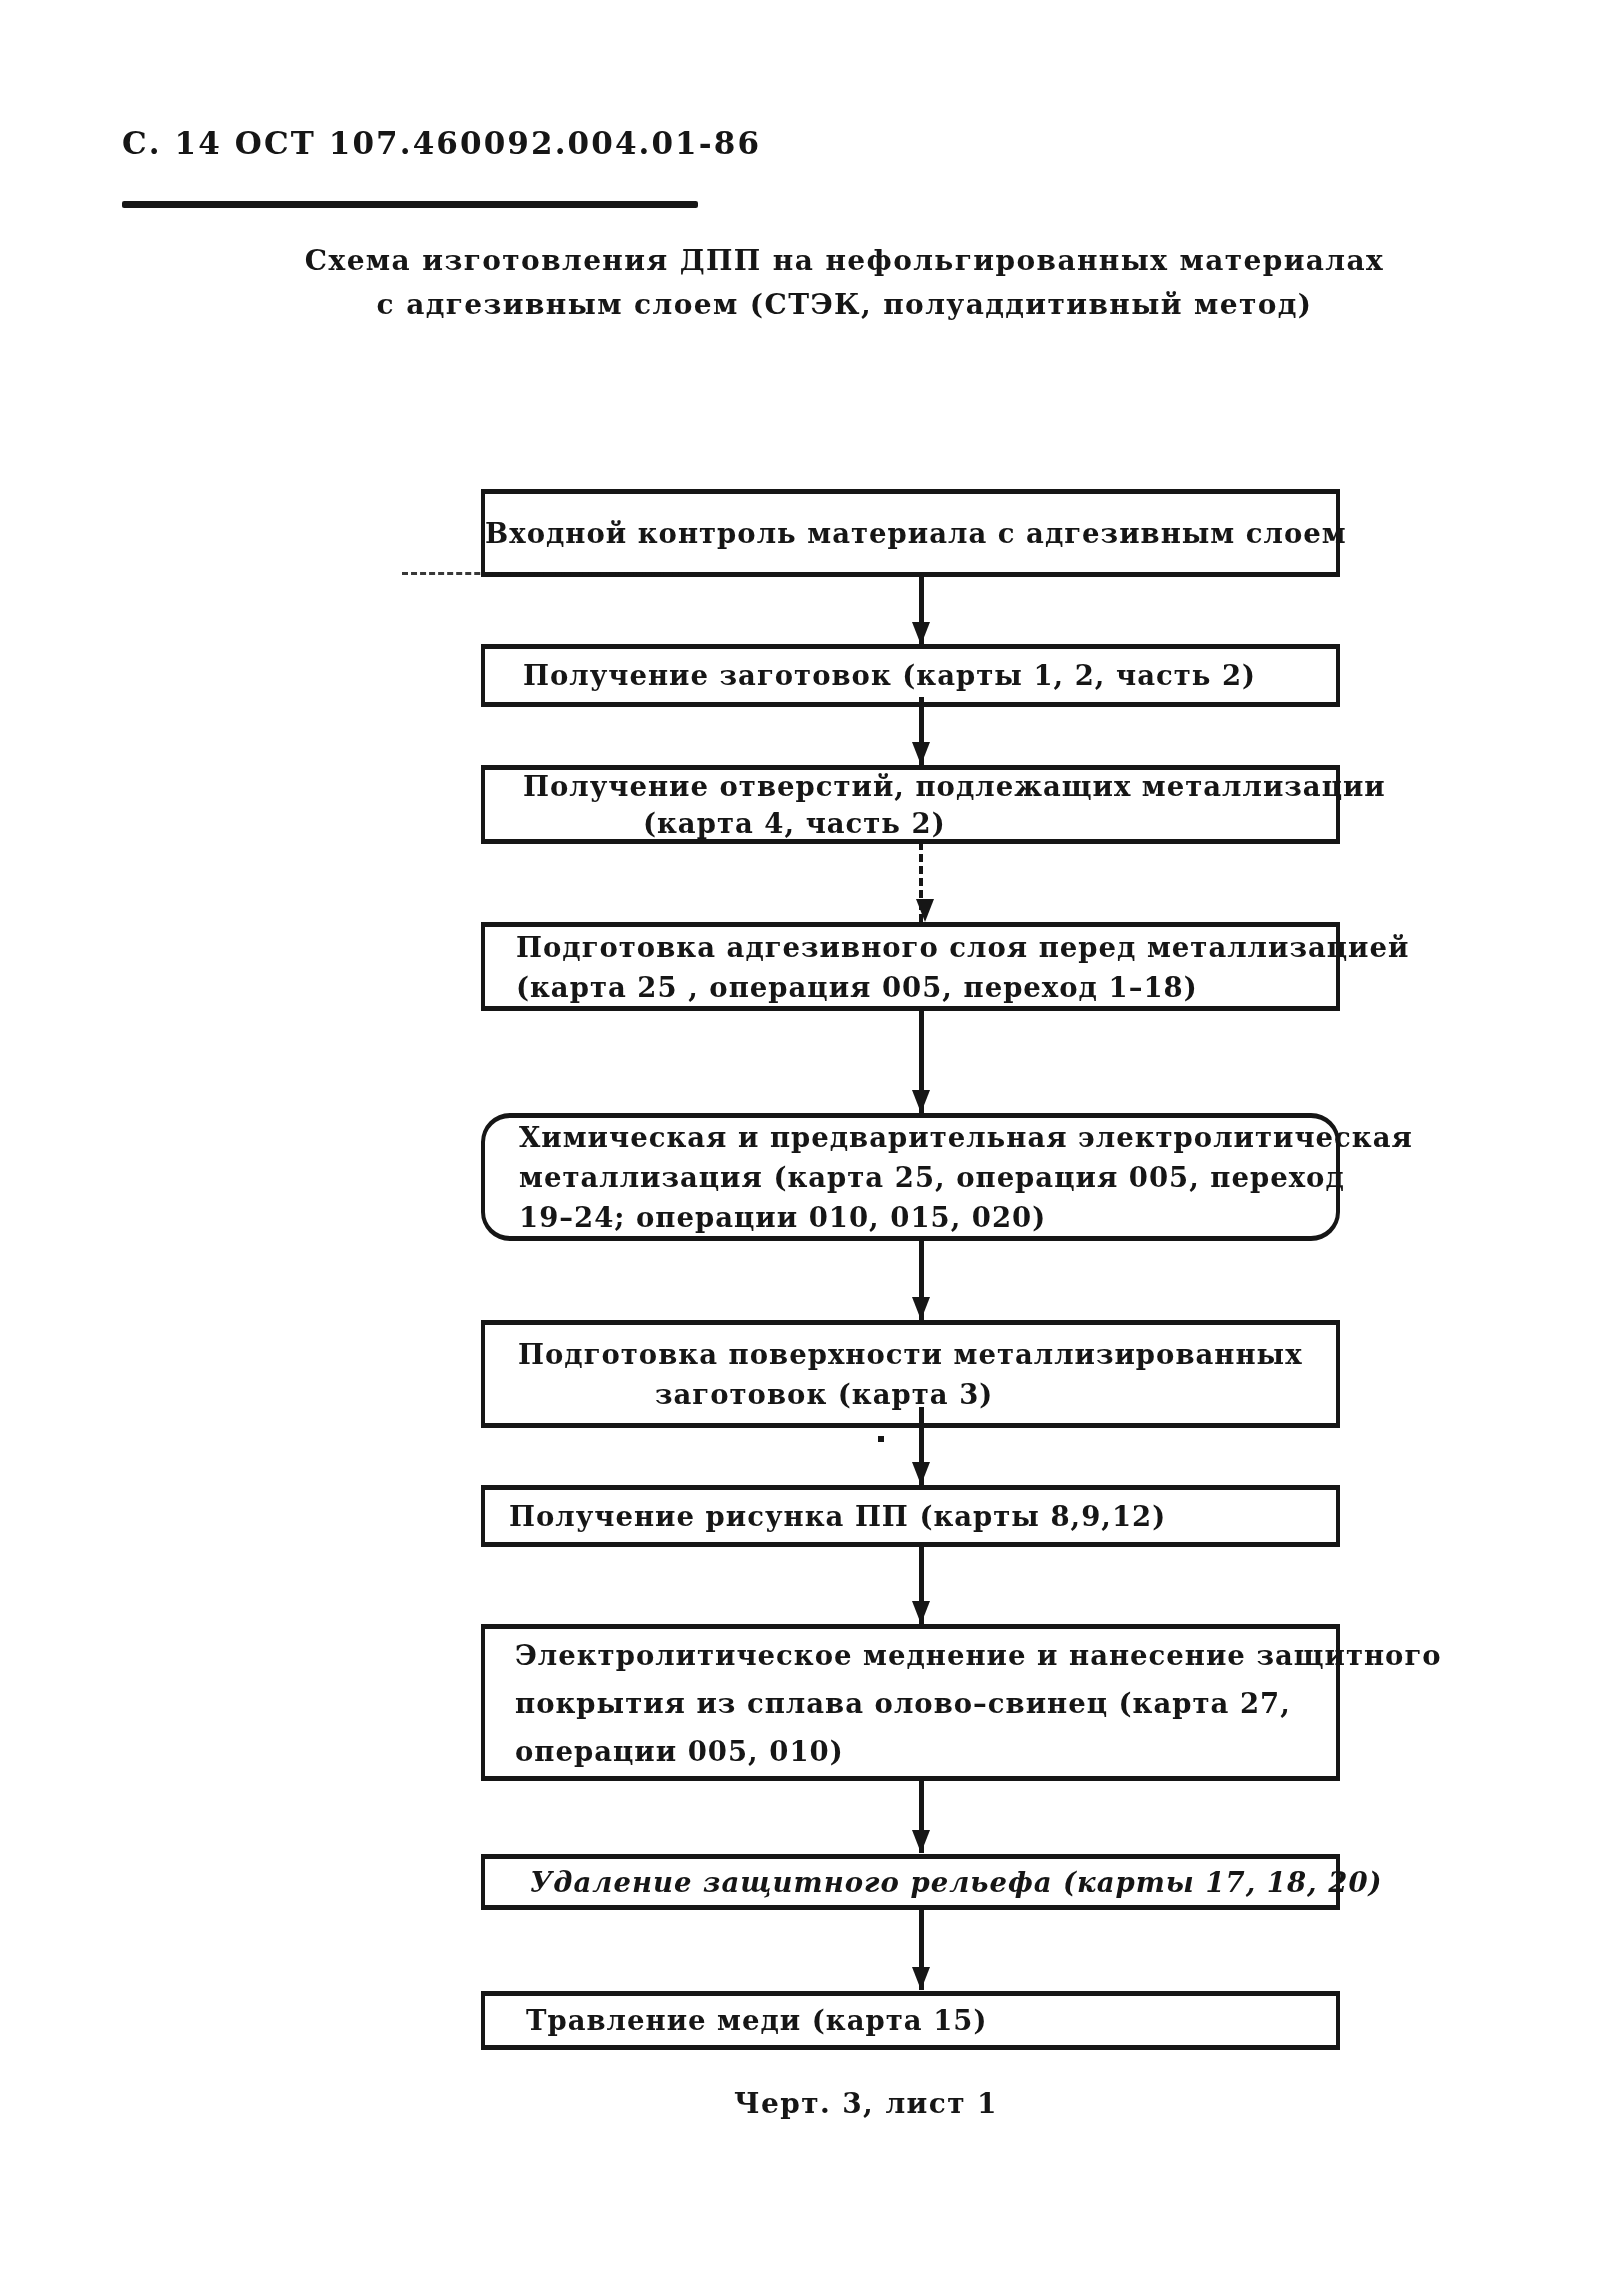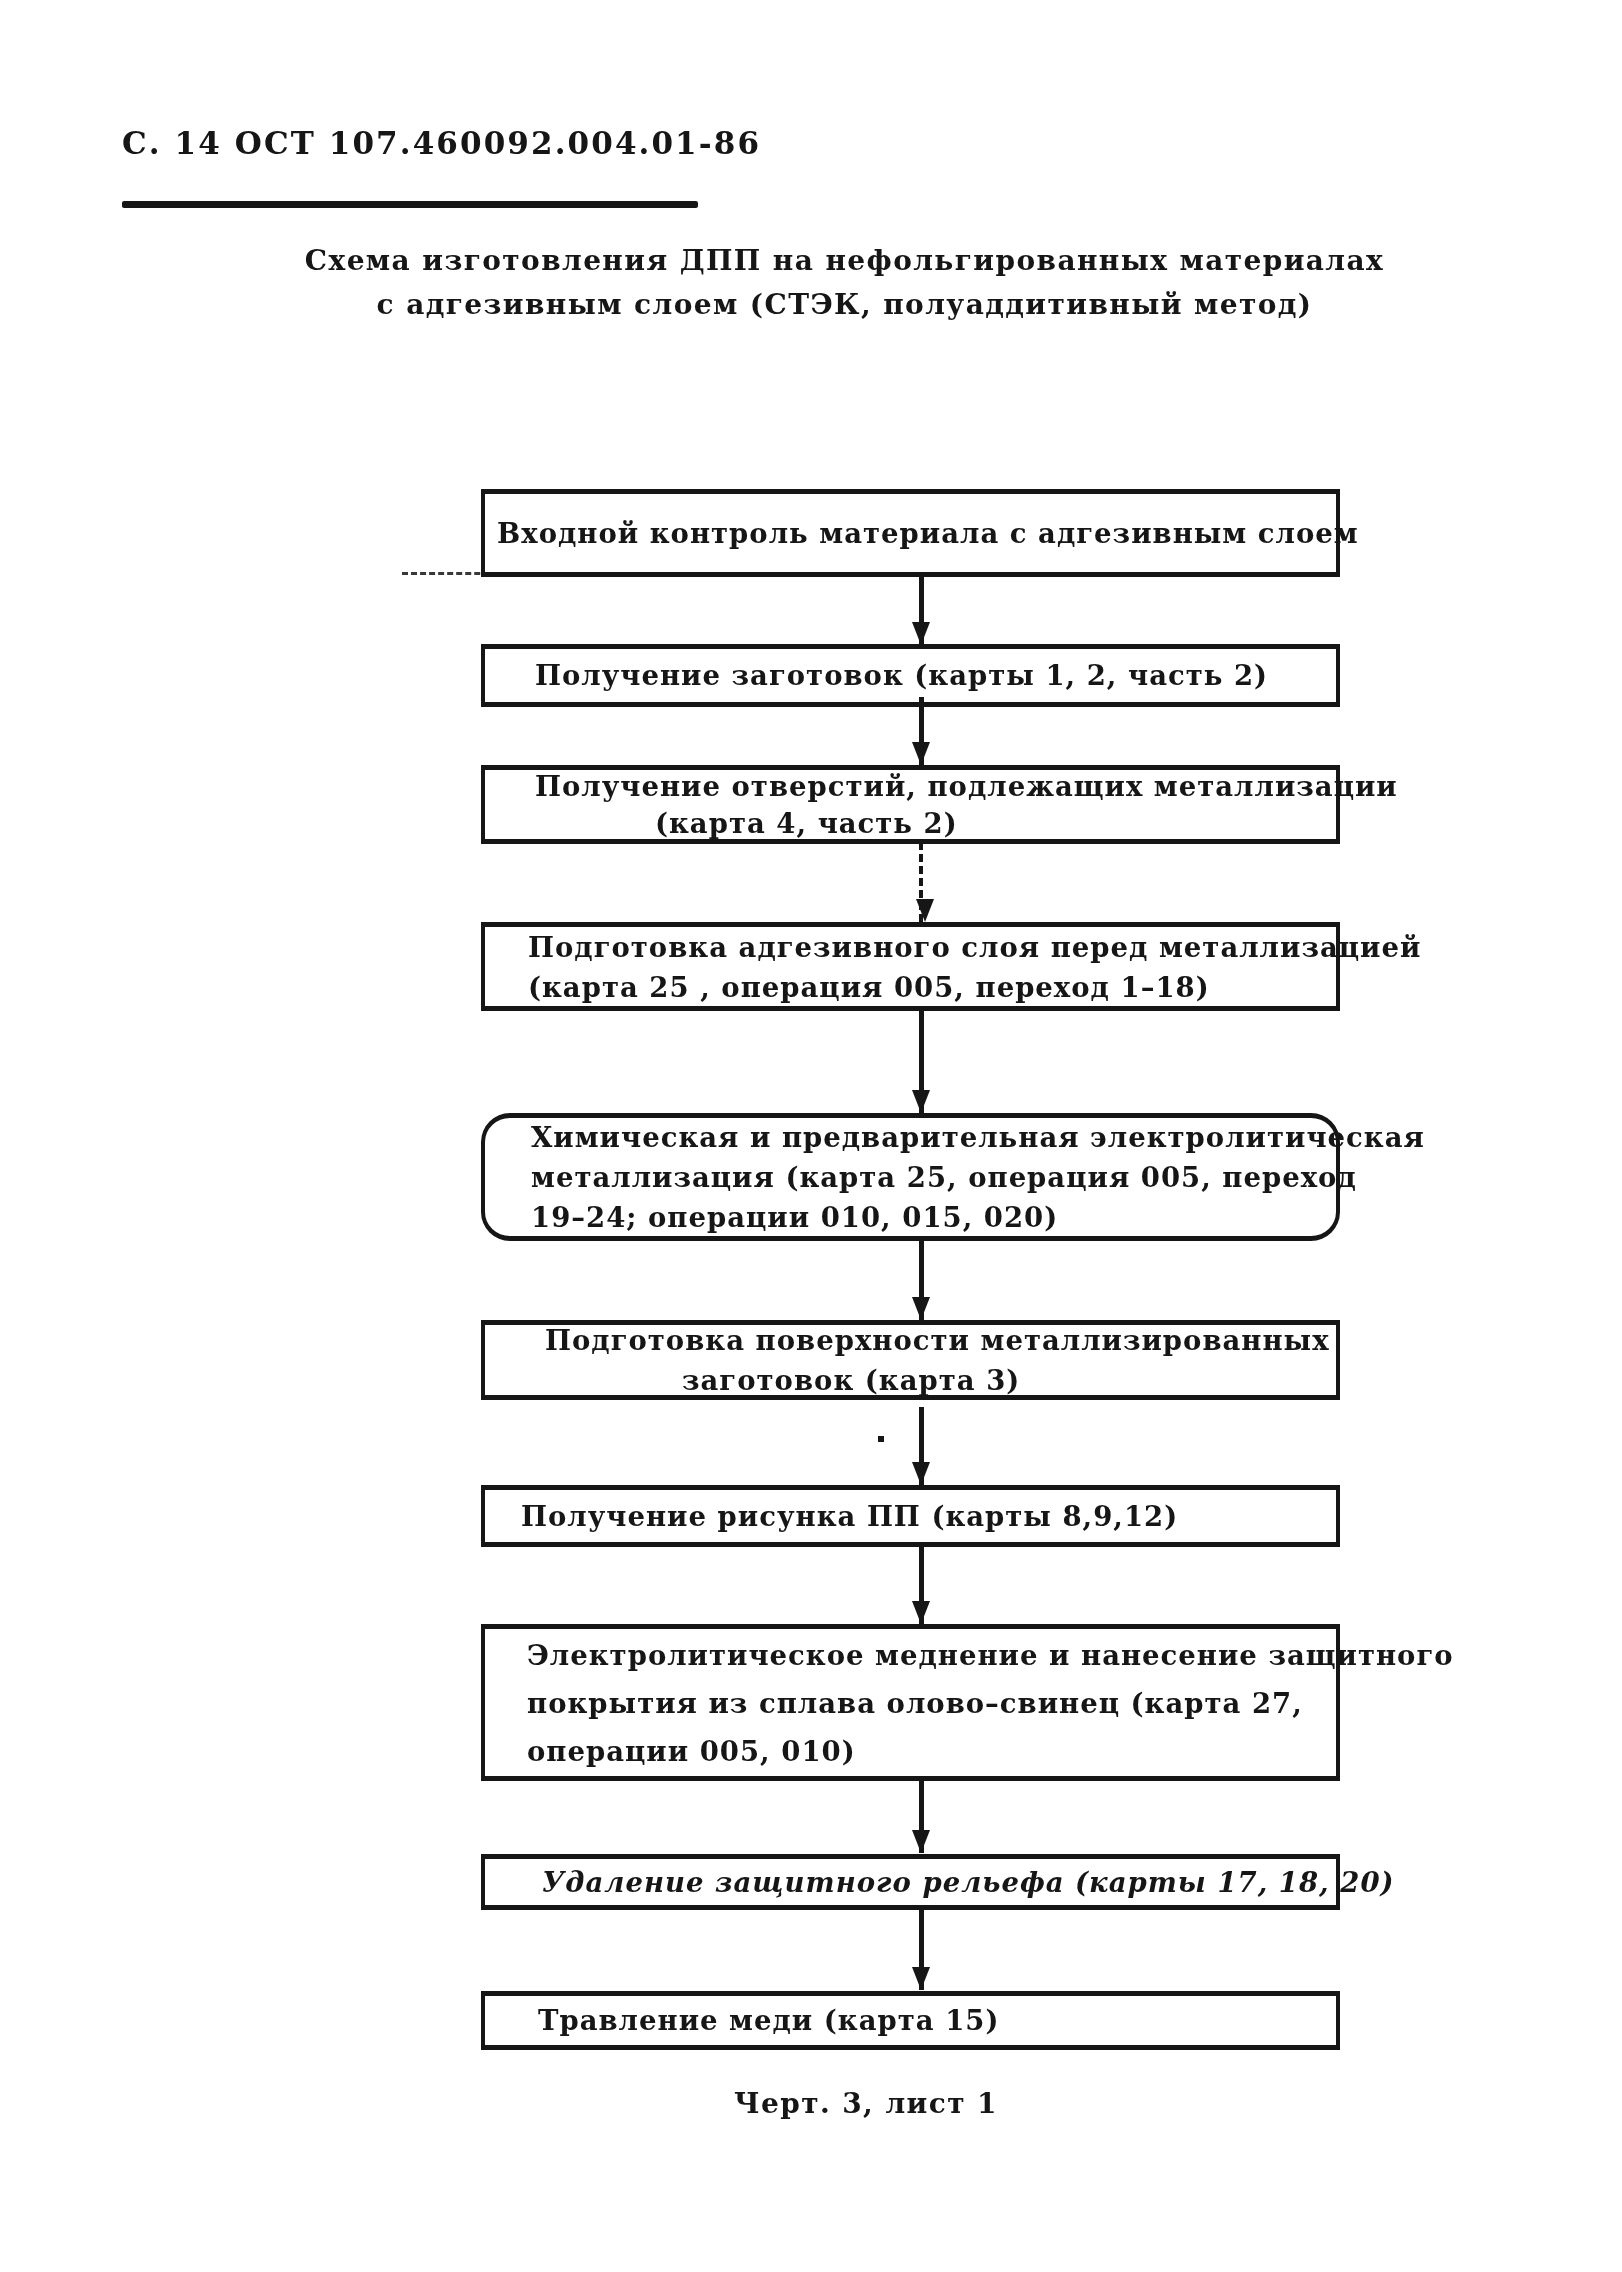--- a/index.html
+++ b/index.html
@@ -36,28 +36,28 @@
   
   .fbox{
     position:absolute;left:481px;width:859px;
     border:4.1px solid var(--ink);
     border-top-width:5.5px;border-bottom-width:5.5px;
     box-sizing:border-box;
     background:var(--paper);
     display:flex;flex-direction:column;justify-content:center;
     font-size:27.5px;line-height:37px;letter-spacing:1px;
   }
-  .fbox .line{white-space:nowrap;margin-left:12px;}
+  .fbox .line{white-space:nowrap;}
   .b1{top:489px;height:88px;text-align:center;}
   .b2{top:644px;height:63px;padding-left:38px;}
   .b3{top:765px;height:79px;padding-left:38px;}
   .b3 .line:nth-child(2){padding-left:120px;}
   .b4{top:922px;height:89px;padding-left:31px;line-height:40px;}
   .b5{top:1113px;height:128px;padding-left:34px;line-height:40px;border-radius:29px;}
-  .b6{top:1320px;height:80px;padding-left:48px;line-height:40px;}
+  .b6{top:1320px;height:108px;padding-left:33px;line-height:40px;}
   .b6 .line:nth-child(2){padding-left:137px;}
   .b7{top:1485px;height:62px;padding-left:24px;}
   .b8{top:1624px;height:157px;padding-left:30px;line-height:48px;}
   .b9{top:1854px;height:56px;padding-left:45px;font-style:italic;}
   .b10{top:1991px;height:59px;padding-left:41px;}
   
   .conn{
     position:absolute;left:919px;width:4.8px;background:var(--ink);
   }
   .conn.dashed{

